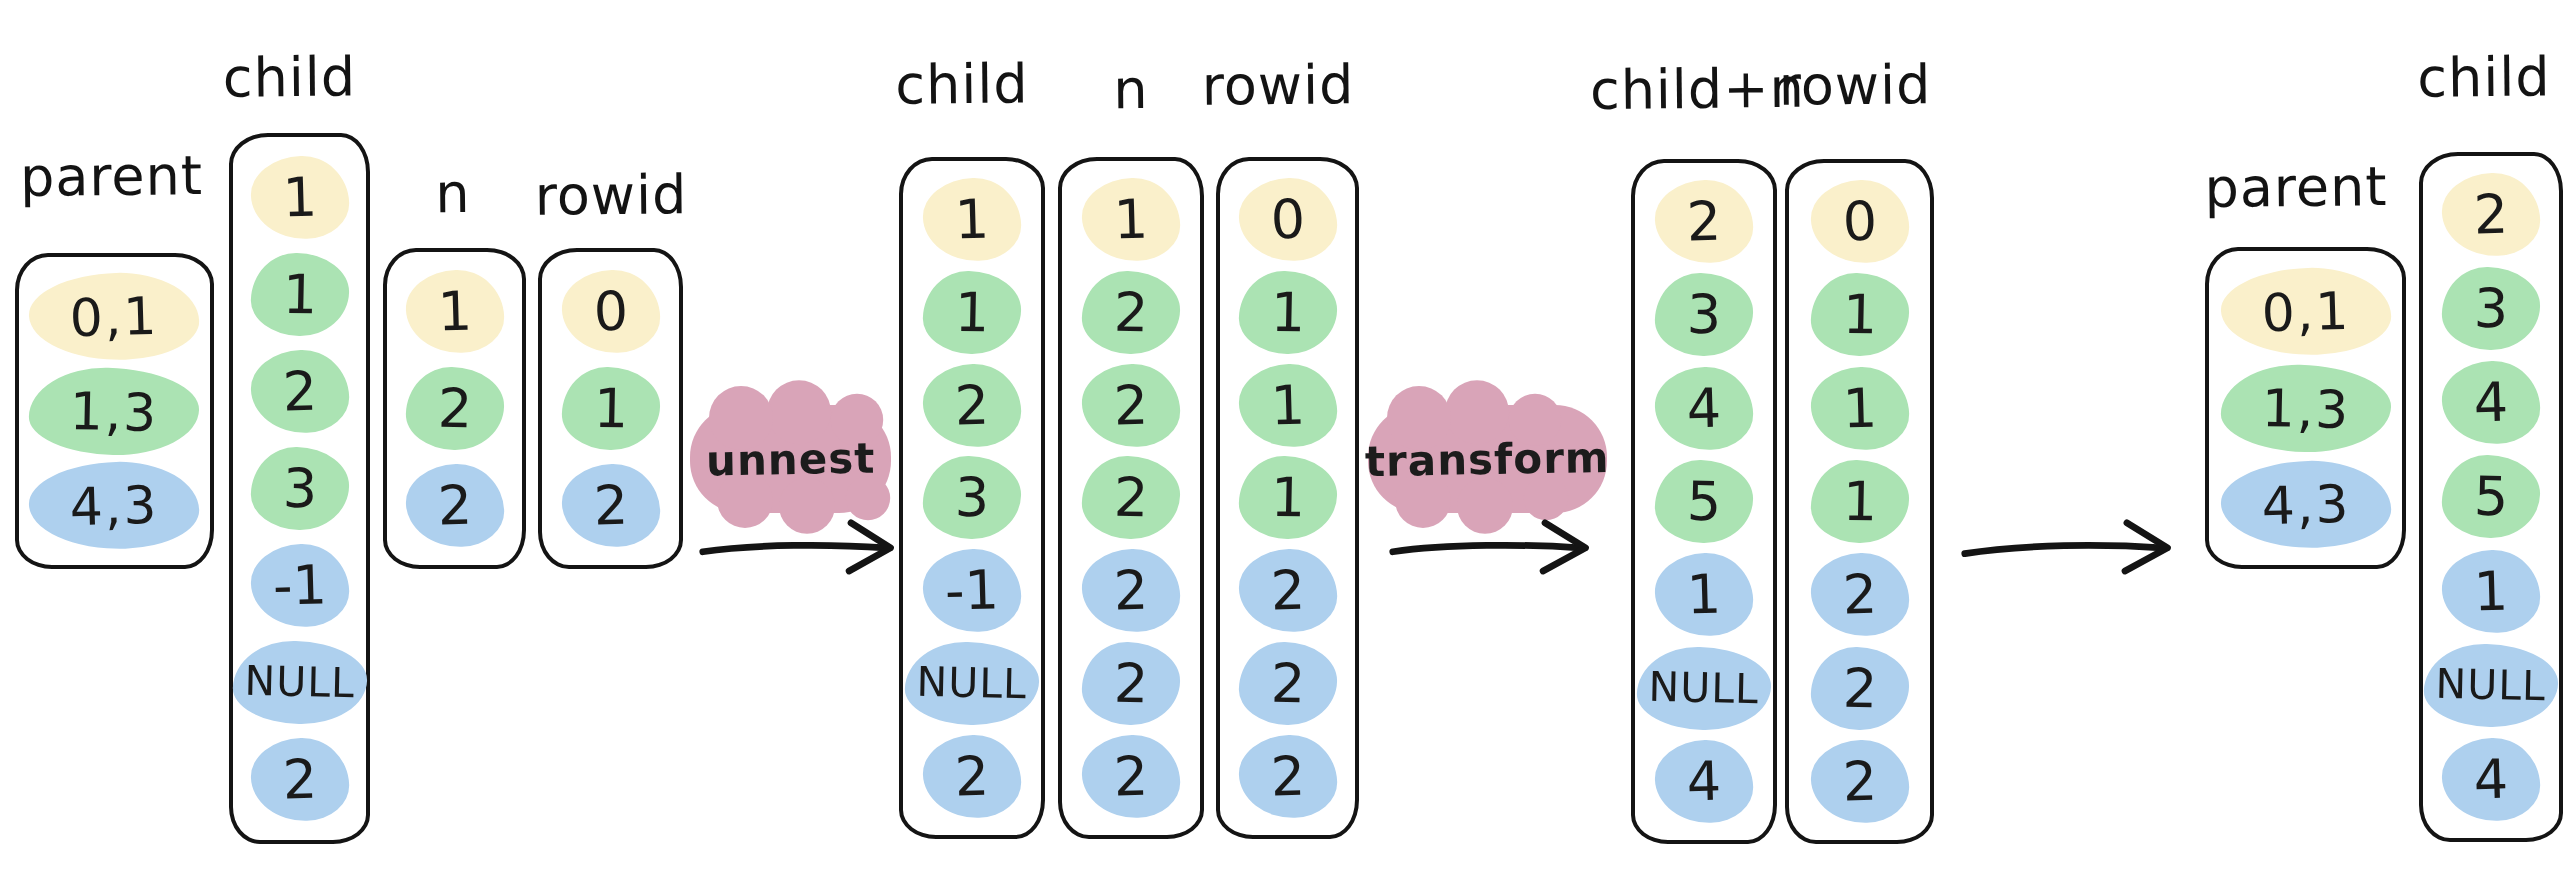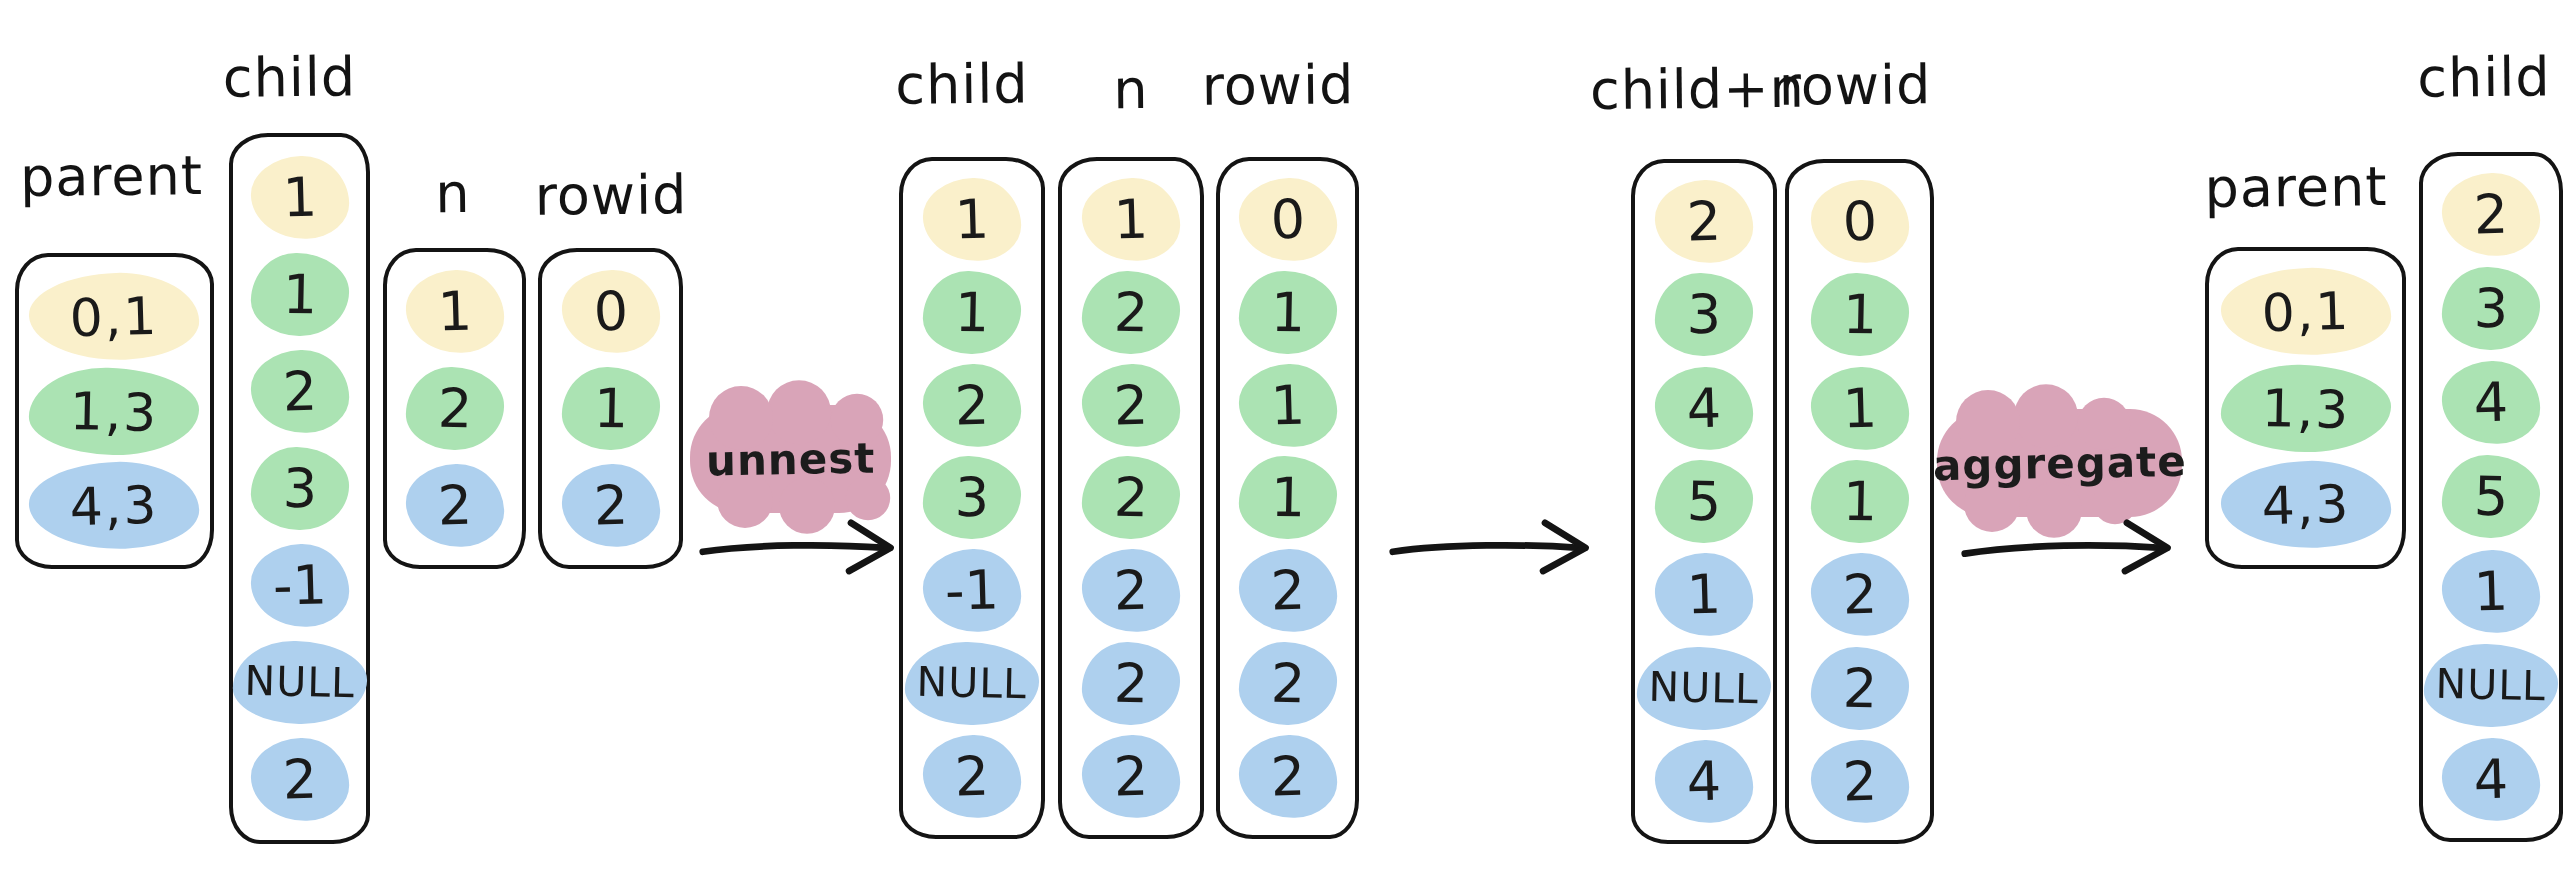--- a/index.html
+++ b/index.html
@@ -121,20 +121,23 @@
   <div class="col" style="left:1216px;top:157px;width:143px;height:682px;">
     <div class="blob" data-color="yellow">0</div>
     <div class="blob" data-color="green">1</div>
     <div class="blob" data-color="green">1</div>
     <div class="blob" data-color="green">1</div>
     <div class="blob" data-color="blue">2</div>
     <div class="blob" data-color="blue">2</div>
     <div class="blob" data-color="blue">2</div>
   </div>
 
+  <div class="cloud" style="left:1368px;top:405px;width:239px;height:108px;">
+    <span>transform</span>
+  </div>
   <svg class="arrow" style="left:1387px;top:513px;" width="212" height="64" viewBox="0 0 220 66">
     <path d="M6 40 C 62 32, 145 32, 200 36" stroke="#141414" stroke-width="7" fill="none" stroke-linecap="round"></path>
     <path d="M164 10 L206 36 L162 60" stroke="#141414" stroke-width="7" fill="none" stroke-linecap="round" stroke-linejoin="round"></path>
   </svg>
 
   <div class="hdr" style="left:1590px;top:58px;width:188px;">child+n</div>
   <div class="hdr" style="left:1773px;top:54px;width:164px;">rowid</div>
 
   <div class="col" style="left:1631px;top:159px;width:146px;height:685px;">
     <div class="blob" data-color="yellow">2</div>
@@ -149,23 +152,20 @@
   <div class="col alt" style="left:1785px;top:159px;width:149px;height:685px;">
     <div class="blob" data-color="yellow">0</div>
     <div class="blob" data-color="green">1</div>
     <div class="blob" data-color="green">1</div>
     <div class="blob" data-color="green">1</div>
     <div class="blob" data-color="blue">2</div>
     <div class="blob" data-color="blue">2</div>
     <div class="blob" data-color="blue">2</div>
   </div>
 
-  <div class="cloud" style="left:1937px;top:409px;width:245px;height:108px;">
-    <span>aggregate</span>
-  </div>
   <svg class="arrow" style="left:1959px;top:513px;" width="222" height="64" viewBox="0 0 230 66">
     <path d="M6 42 C 66 32, 152 32, 210 36" stroke="#141414" stroke-width="7" fill="none" stroke-linecap="round"></path>
     <path d="M174 10 L216 36 L172 60" stroke="#141414" stroke-width="7" fill="none" stroke-linecap="round" stroke-linejoin="round"></path>
   </svg>
 
   <div class="hdr" style="left:2402px;top:46px;width:164px;">child</div>
   <div class="hdr" style="left:2202px;top:156px;width:188px;">parent</div>
 
   <div class="col" style="left:2205px;top:247px;width:201px;height:322px;">
     <div class="blob pblob" data-color="yellow">0,1</div>

